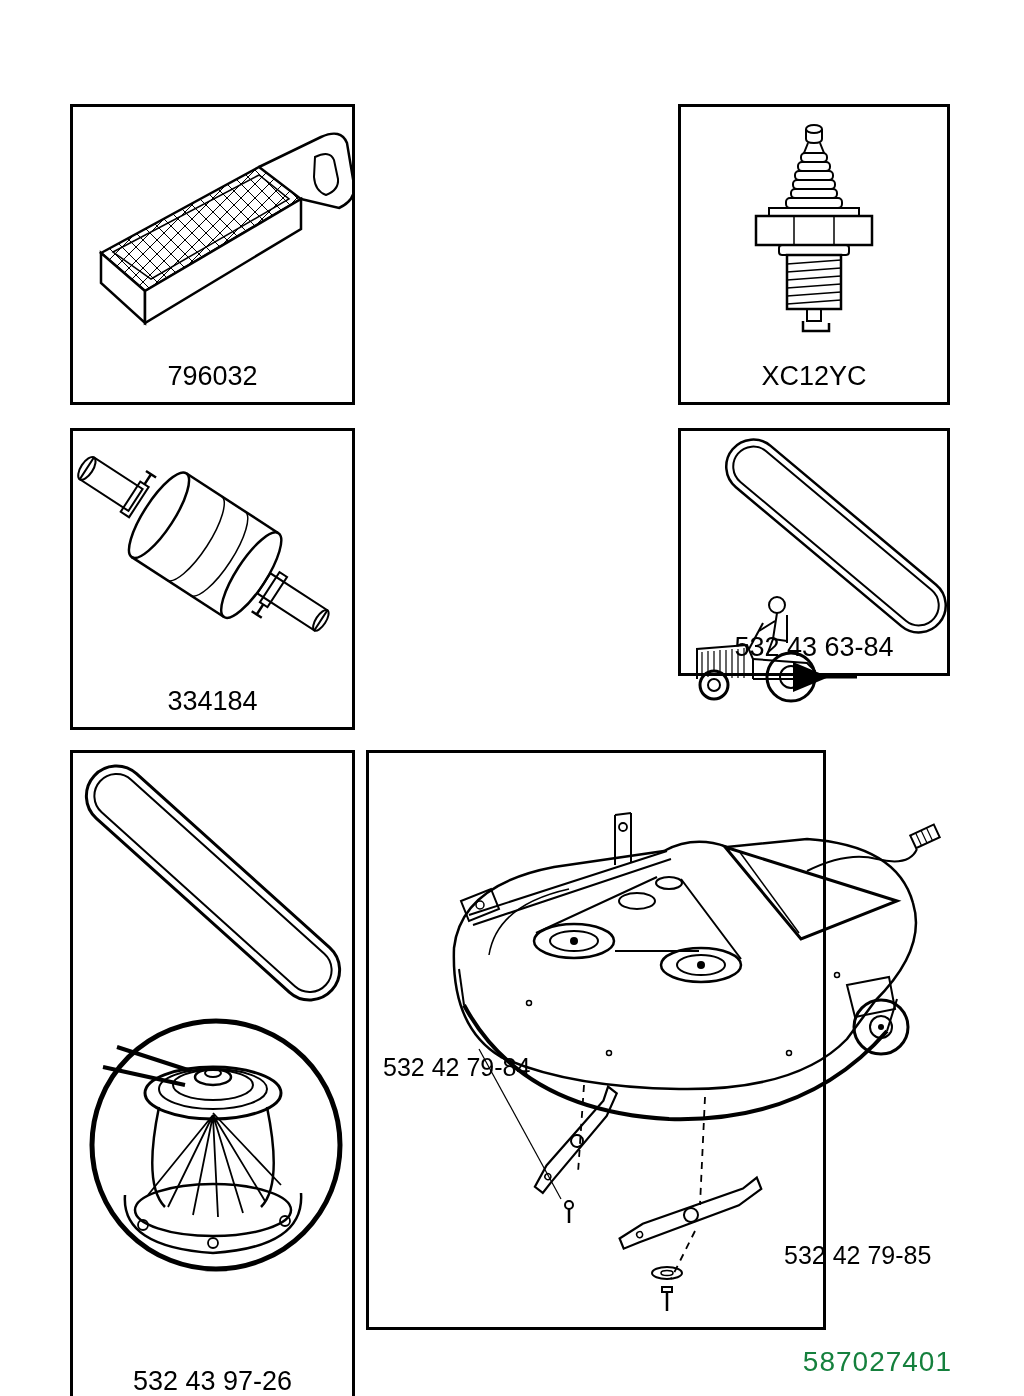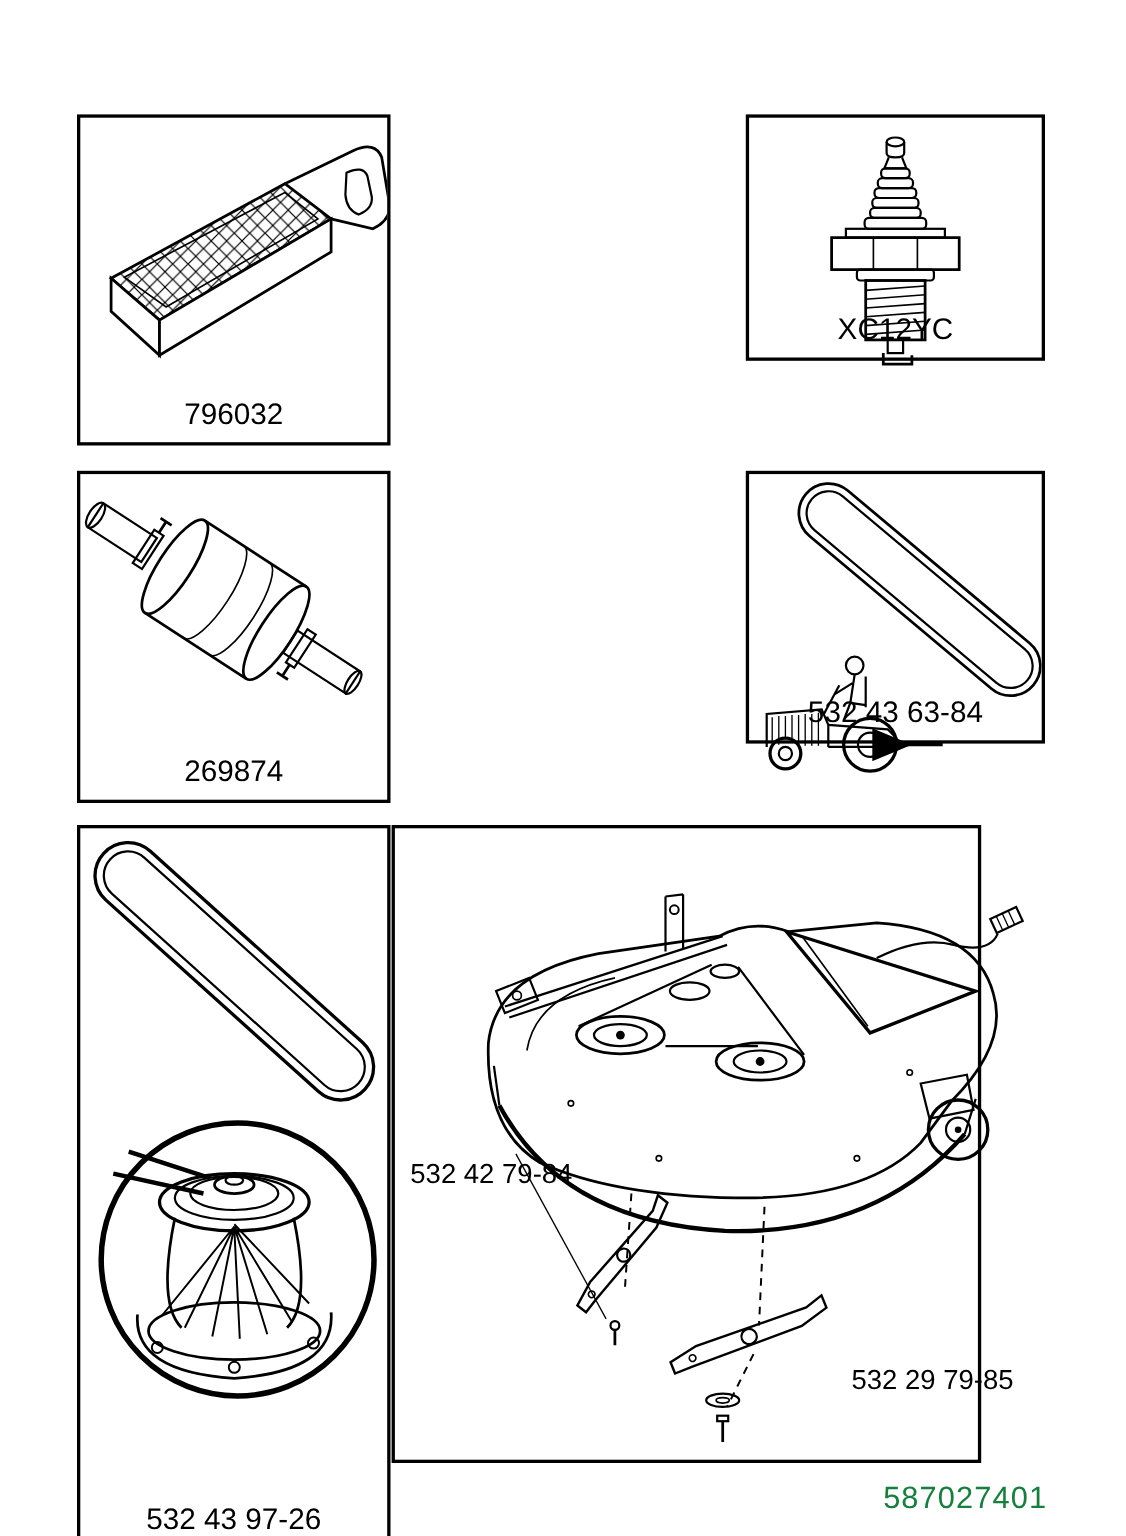--- a/index.html
+++ b/index.html
@@ -77,21 +77,21 @@
       <polygon points="28,146 186,60 228,92 72,184" fill="url(#mesh)" stroke="#000" stroke-width="2.5"></polygon>
       <polygon points="40,145 186,68 216,92 78,172" fill="none" stroke="#000" stroke-width="1.5"></polygon>
 
       <polygon points="28,146 72,184 72,216 28,176" fill="#fff" stroke="#000" stroke-width="2.5"></polygon>
 
       <polygon points="72,184 228,92 228,122 72,216" fill="#fff" stroke="#000" stroke-width="2.5"></polygon>
     </svg>
     <div class="part-label">796032</div>
   </div>
 
-  <div class="panel" style="left:678px; top:64px; width:272px; height:224px;">
+  <div class="panel" style="left:678px; top:64px; width:272px; height:301px;">
     <svg width="266" height="295" viewBox="0 0 266 295">
       <g transform="translate(0,8)">
 
         <ellipse cx="133" cy="14" rx="8" ry="4" fill="none" stroke="#000" stroke-width="2"></ellipse>
         <path d="M125,14 L125,24 Q125,28 133,28 Q141,28 141,24 L141,14" fill="none" stroke="#000" stroke-width="2"></path>
         <path d="M127,28 L123,38 L143,38 L139,28" fill="none" stroke="#000" stroke-width="2"></path>
 
         <rect x="120" y="38" width="26" height="9" rx="4" fill="none" stroke="#000" stroke-width="2"></rect>
         <rect x="117" y="47" width="32" height="9" rx="4" fill="none" stroke="#000" stroke-width="2"></rect>
         <rect x="114" y="56" width="38" height="9" rx="4" fill="none" stroke="#000" stroke-width="2"></rect>
@@ -133,21 +133,21 @@
         <ellipse cx="48" cy="0" rx="15" ry="50" fill="none" stroke="#000" stroke-width="2.5"></ellipse>
         <path d="M-20,-50 A15,50 0 0,1 -20,50 M8,-50 A15,50 0 0,1 8,50" fill="none" stroke="#000" stroke-width="1.5"></path>
 
         <rect x="63" y="-12" width="68" height="24" fill="none" stroke="#000" stroke-width="2"></rect>
         <ellipse cx="131" cy="0" rx="5" ry="12" fill="none" stroke="#000" stroke-width="2"></ellipse>
 
         <rect x="70" y="-18" width="9" height="36" fill="none" stroke="#000" stroke-width="2"></rect>
         <path d="M74,18 L74,30 M68,30 L80,30" fill="none" stroke="#000" stroke-width="2.5"></path>
       </g>
     </svg>
-    <div class="part-label">269874</div>
+    <div class="part-label">334184</div>
   </div>
 
   <div class="panel" style="left:678px; top:388px; width:272px; height:248px;">
     <svg width="266" height="296" viewBox="0 0 266 296">
       <defs>
         <marker id="arrowhead" markerWidth="12" markerHeight="10" refX="2" refY="5" orient="auto">
           <polygon points="12,0 0,5 12,10" fill="#000"></polygon>
         </marker>
       </defs>
 
@@ -199,21 +199,21 @@
 
         <path d="M52,442 Q48,494 140,500 Q232,494 228,440" fill="none" stroke="#000" stroke-width="2.5"></path>
         <circle cx="70" cy="472" r="5" fill="none" stroke="#000" stroke-width="1.8"></circle>
         <circle cx="140" cy="490" r="5" fill="none" stroke="#000" stroke-width="1.8"></circle>
         <circle cx="212" cy="468" r="5" fill="none" stroke="#000" stroke-width="1.8"></circle>
       </g>
     </svg>
     <div class="part-label">532 43 97-26</div>
   </div>
 
-  <div class="panel" style="left:356px; top:710px; width:536px; height:580px;">
+  <div class="panel" style="left:366px; top:710px; width:460px; height:580px;">
     <svg width="574" height="574" viewBox="0 0 574 574">
 
       <g>
         <path d="M85,195 Q92,132 185,114 L295,98 Q325,82 358,94 L438,86 Q528,92 544,150 Q558,196 506,248 L478,286 Q428,338 310,336 Q198,334 132,304 Q82,274 85,195 Z" fill="none" stroke="#000" stroke-width="2.5"></path>
         <path d="M95,252 Q152,358 300,366 Q438,370 518,278" fill="none" stroke="#000" stroke-width="4"></path>
         <line x1="95" y1="252" x2="90" y2="216" stroke="#000" stroke-width="2"></line>
         <line x1="518" y1="278" x2="528" y2="246" stroke="#000" stroke-width="2"></line>
         <path d="M120,202 Q128,152 200,136" fill="none" stroke="#000" stroke-width="1.5"></path>
         <circle cx="160" cy="250" r="2.5" fill="none" stroke="#000" stroke-width="1.5"></circle>
         <circle cx="240" cy="300" r="2.5" fill="none" stroke="#000" stroke-width="1.5"></circle>
@@ -281,18 +281,18 @@
         <circle cx="-55" cy="-1" r="3" fill="none" stroke="#000" stroke-width="1.5"></circle>
       </g>
       <g>
         <ellipse cx="298" cy="520" rx="15" ry="6" fill="none" stroke="#000" stroke-width="2"></ellipse>
         <ellipse cx="298" cy="520" rx="6" ry="2.5" fill="none" stroke="#000" stroke-width="1.5"></ellipse>
         <rect x="293" y="534" width="10" height="5" fill="none" stroke="#000" stroke-width="2"></rect>
         <line x1="298" y1="539" x2="298" y2="558" stroke="#000" stroke-width="2.5"></line>
       </g>
     </svg>
     <div class="float-label" style="left:14px; top:300px;">532 42 79-84</div>
-    <div class="float-label" style="left:415px; top:488px;">532 29 79-85</div>
+    <div class="float-label" style="left:415px; top:488px;">532 42 79-85</div>
   </div>
 
   <div class="doc-number">587027401</div>
 
 </div>
 
 </body></html>

